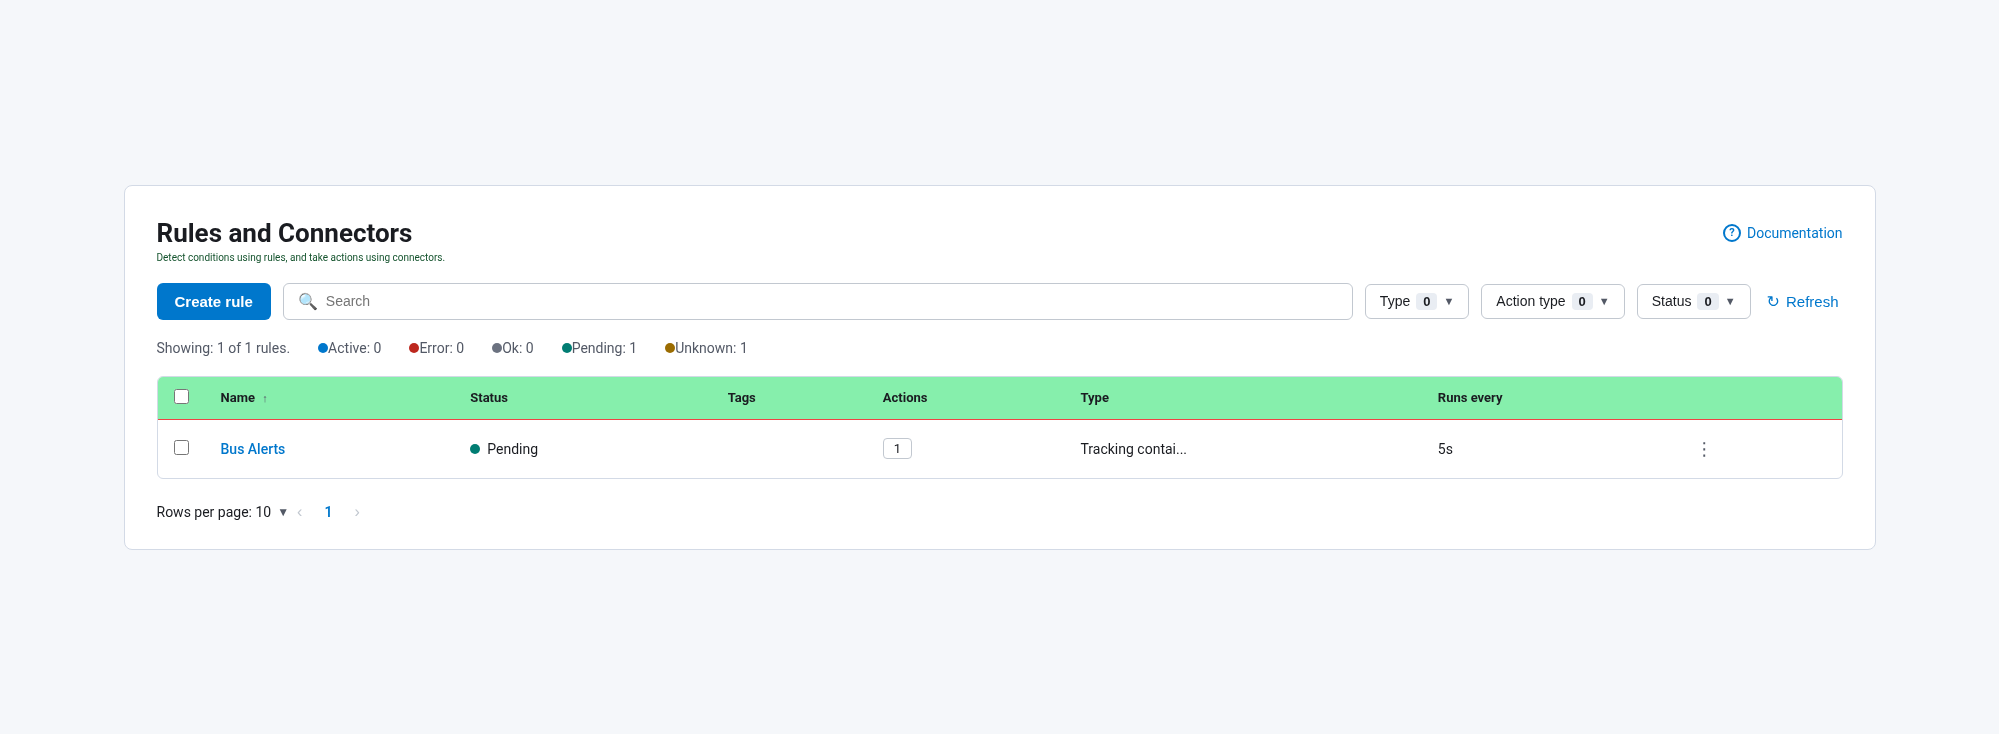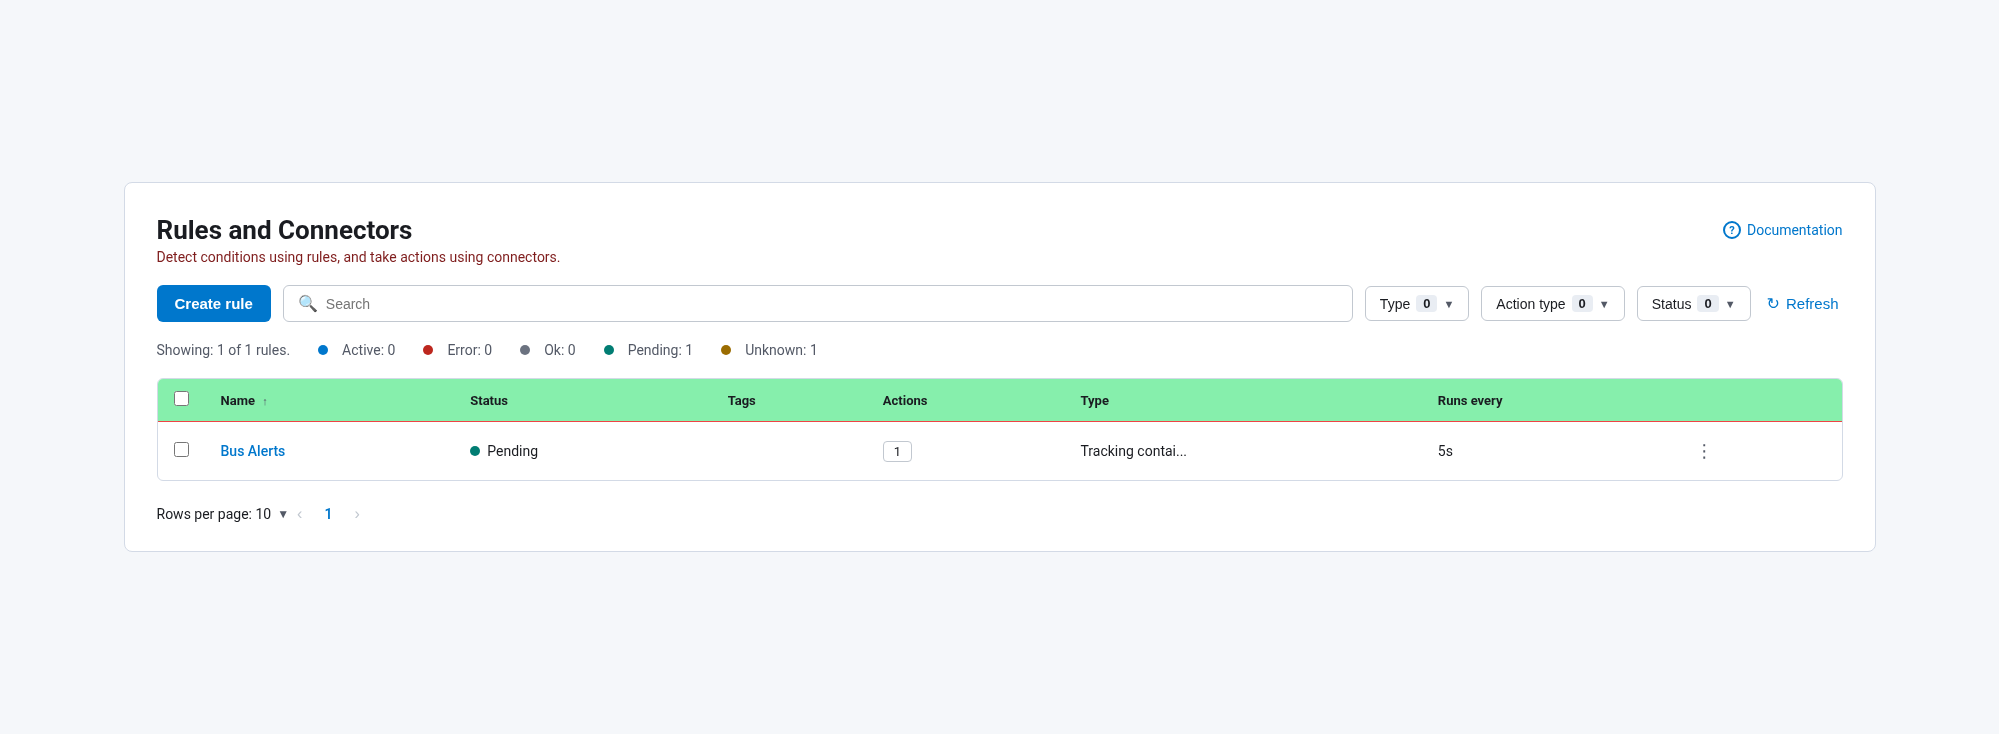--- a/index.html
+++ b/index.html
@@ -36,22 +36,22 @@
       display: flex;
       align-items: center;
       gap: 6px;
       color: #0077cc;
       font-size: 14px;
       text-decoration: none;
       cursor: pointer;
       padding-top: 6px;
     }
     .subtitle {
-      color: #7f1d1d;
-      font-size: 14px;
+      color: #14532d;
+      font-size: 10px;
       margin-bottom: 20px;
     }
     .tabs {
       display: flex;
       border-bottom: 1px solid #d3dae6;
       margin-bottom: 24px;
     }
     .tab {
       padding: 10px 4px;
       margin-right: 24px;
@@ -148,21 +148,21 @@
       align-items: center;
       gap: 28px;
       margin-bottom: 20px;
       font-size: 14px;
       color: #535966;
       flex-wrap: wrap;
     }
     .summary-item {
       display: flex;
       align-items: center;
-      gap: 14px;
+      gap: 0;
     }
     .dot {
       width: 10px;
       height: 10px;
       border-radius: 50%;
       display: inline-block;
     }
     .dot-blue { background: #0077cc; }
     .dot-red { background: #bd271e; }
     .dot-gray { background: #6b7280; }

